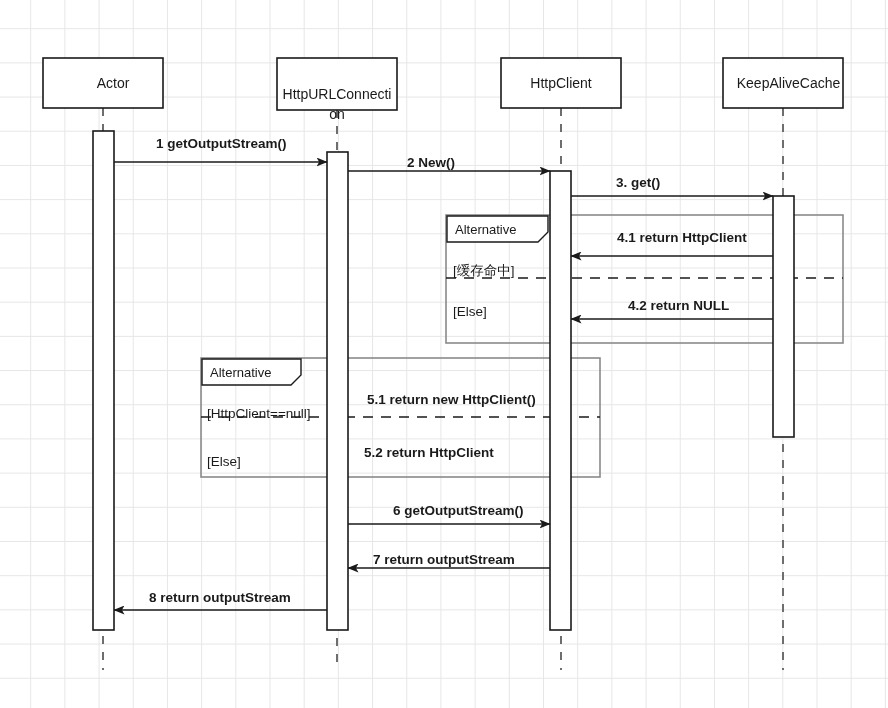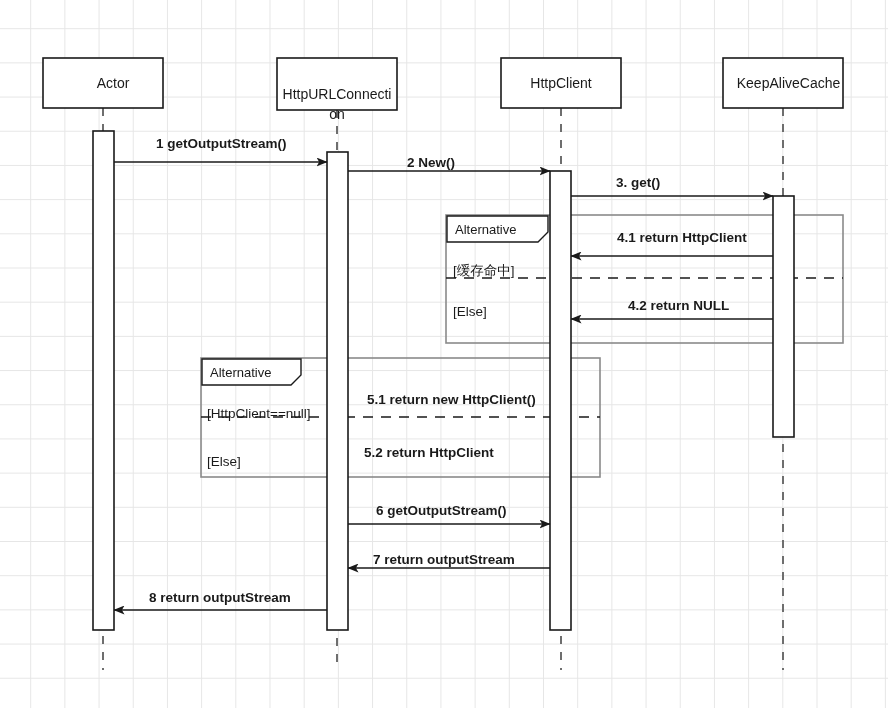--- a/index.html
+++ b/index.html
@@ -107,21 +107,21 @@
       <div class="frag-kw" style="left:210px;top:365px;">Alternative</div>
       <div class="guard" style="left:207px;top:394px;">[HttpClient==null]</div>
       <div class="guard" style="left:207px;top:442px;">[Else]</div>
       <div class="lbl" style="left:156px;top:137px;">1 getOutputStream()</div>
       <div class="lbl" style="left:407px;top:156px;">2 New()</div>
       <div class="lbl" style="left:616px;top:176px;">3. get()</div>
       <div class="lbl" style="left:617px;top:231px;">4.1 return HttpClient</div>
       <div class="lbl" style="left:628px;top:299px;">4.2 return NULL</div>
       <div class="lbl" style="left:367px;top:393px;text-align:center;">5.1 return new HttpClient()</div>
       <div class="lbl" style="left:364px;top:446px;">5.2 return HttpClient</div>
-      <div class="lbl" style="left:376px;top:504px;">6 getOutputStream()</div>
+      <div class="lbl" style="left:393px;top:504px;">6 getOutputStream()</div>
       <div class="lbl" style="left:373px;top:553px;">7 return outputStream</div>
       <div class="lbl" style="left:149px;top:591px;">8 return outputStream</div>
       <div class="part-name" style="left:43px;top:73px;width:120px;">
         <div style="height: 20px; padding-left: 20px;">Actor</div>
       </div>
       <div class="part-name" style="left:277px;top:64px;width:120px;">
         <div style="height: 20px; margin-top: 20px;">HttpURLConnecti</div>
         <div style="height: 20px;">on</div>
       </div>
       <div class="part-name" style="left:501px;top:73px;width:120px;">

